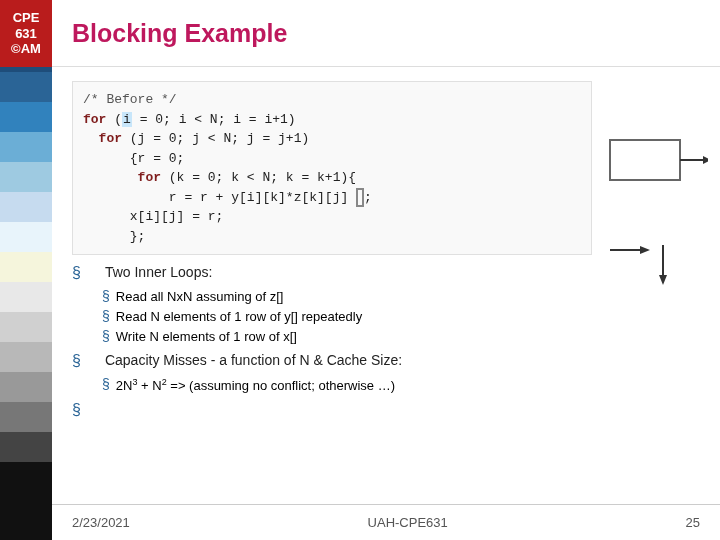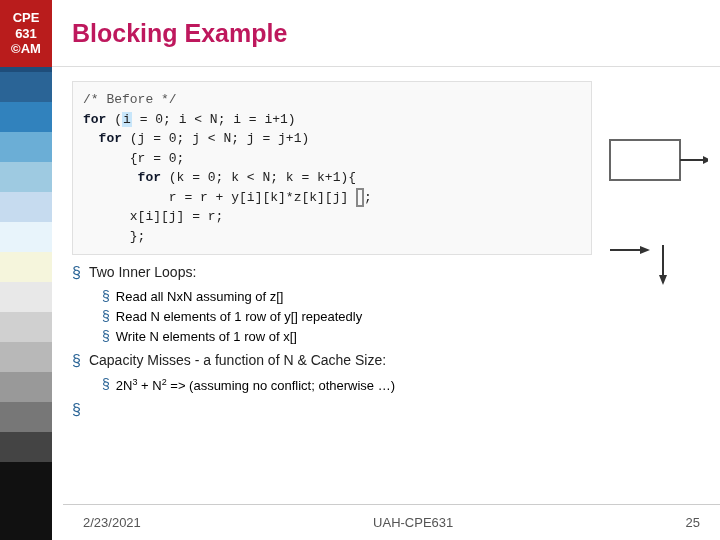--- a/index.html
+++ b/index.html
@@ -93,21 +93,21 @@
       border: 1px solid #e0e0e0;
       display: inline-block;
       position: relative;
     }
 
     .code-block .comment {
       color: #555;
     }
 
     .code-kw {
-      color: #0f172a;
+      color: #7f1d1d;
       font-weight: bold;
     }
 
     .code-highlight {
       background: #c8e6fa;
       padding: 0 1px;
     }
 
     
     .bullets {
@@ -126,20 +126,21 @@
       color: #2a6496;
       font-size: 16px;
       margin-right: 8px;
       margin-top: 1px;
       flex-shrink: 0;
     }
 
     .bullet-text {
       font-size: 14px;
       line-height: 1.4;
+      margin-left: 16px;
     }
 
     .sub-bullets {
       margin-left: 30px;
       margin-bottom: 5px;
     }
 
     .sub-bullet {
       display: flex;
       align-items: flex-start;
@@ -161,21 +162,21 @@
 
     .superscript {
       font-size: 9px;
       vertical-align: super;
     }
 
     
     .footer {
       position: absolute;
       bottom: 0;
-      left: 63px;
+      left: 52px;
       right: 0;
       height: 36px;
       display: flex;
       align-items: center;
       justify-content: space-between;
       padding: 0 20px;
       border-top: 1px solid #ccc;
       font-size: 13px;
       color: #555;
     }

